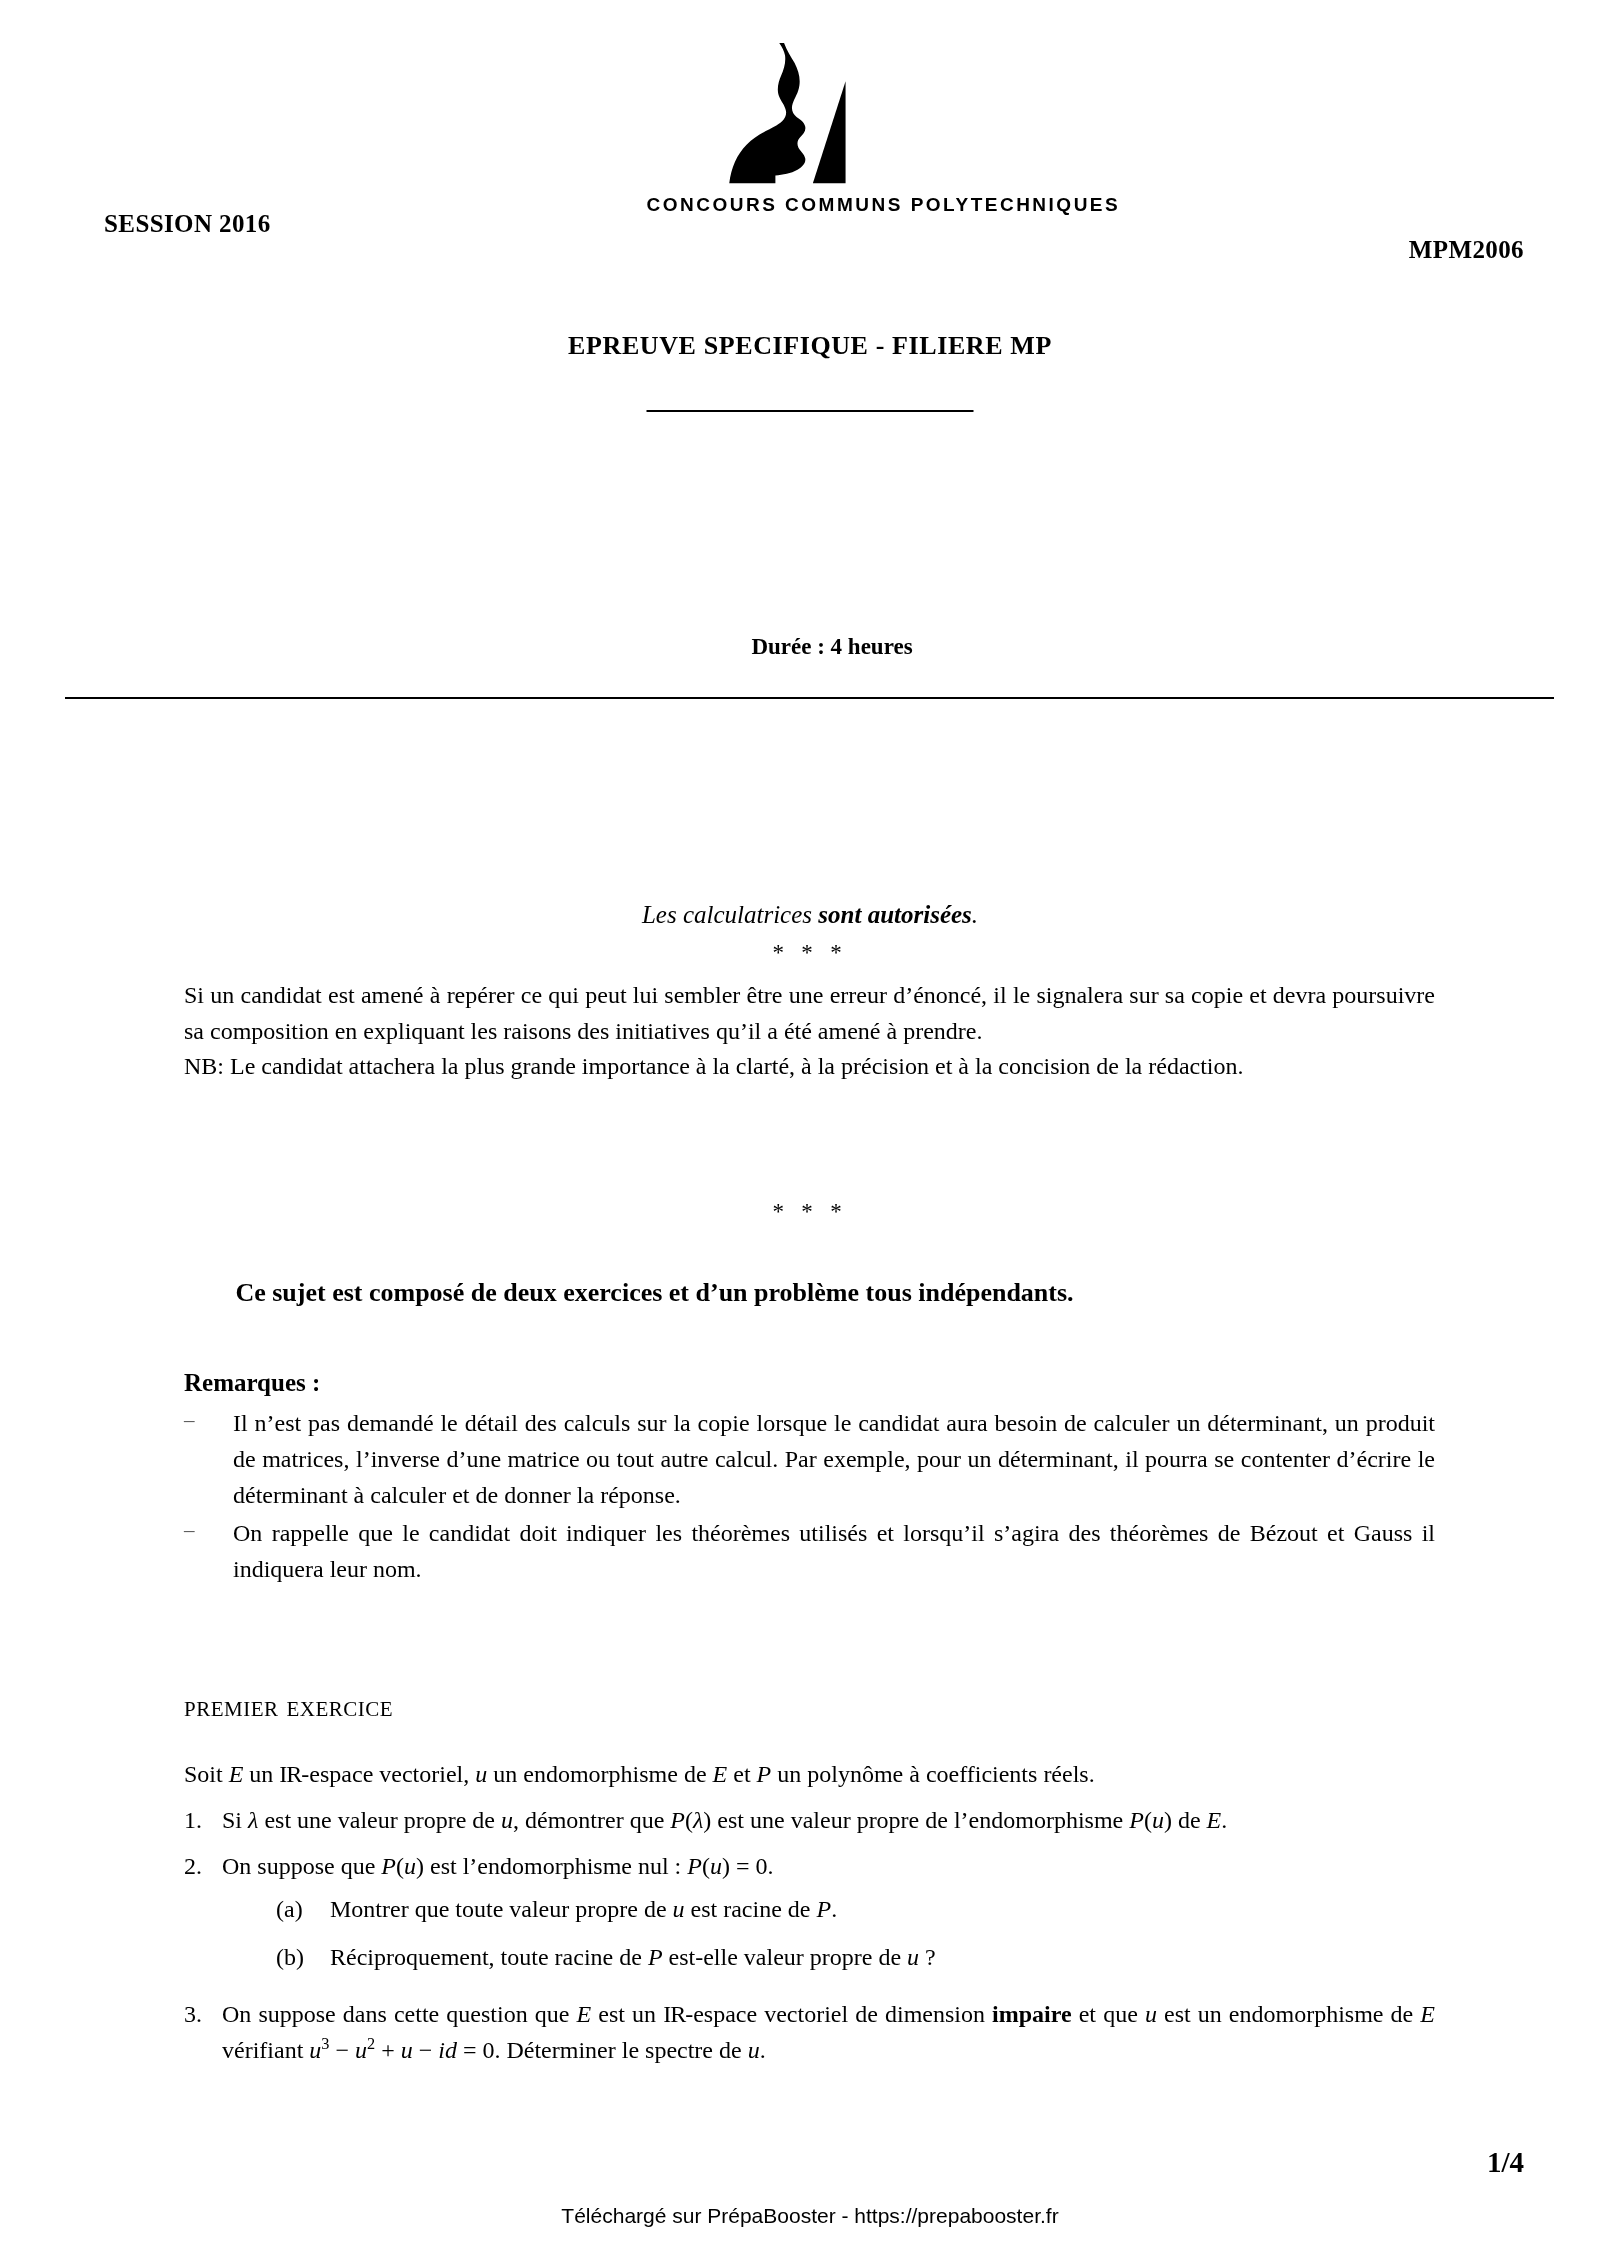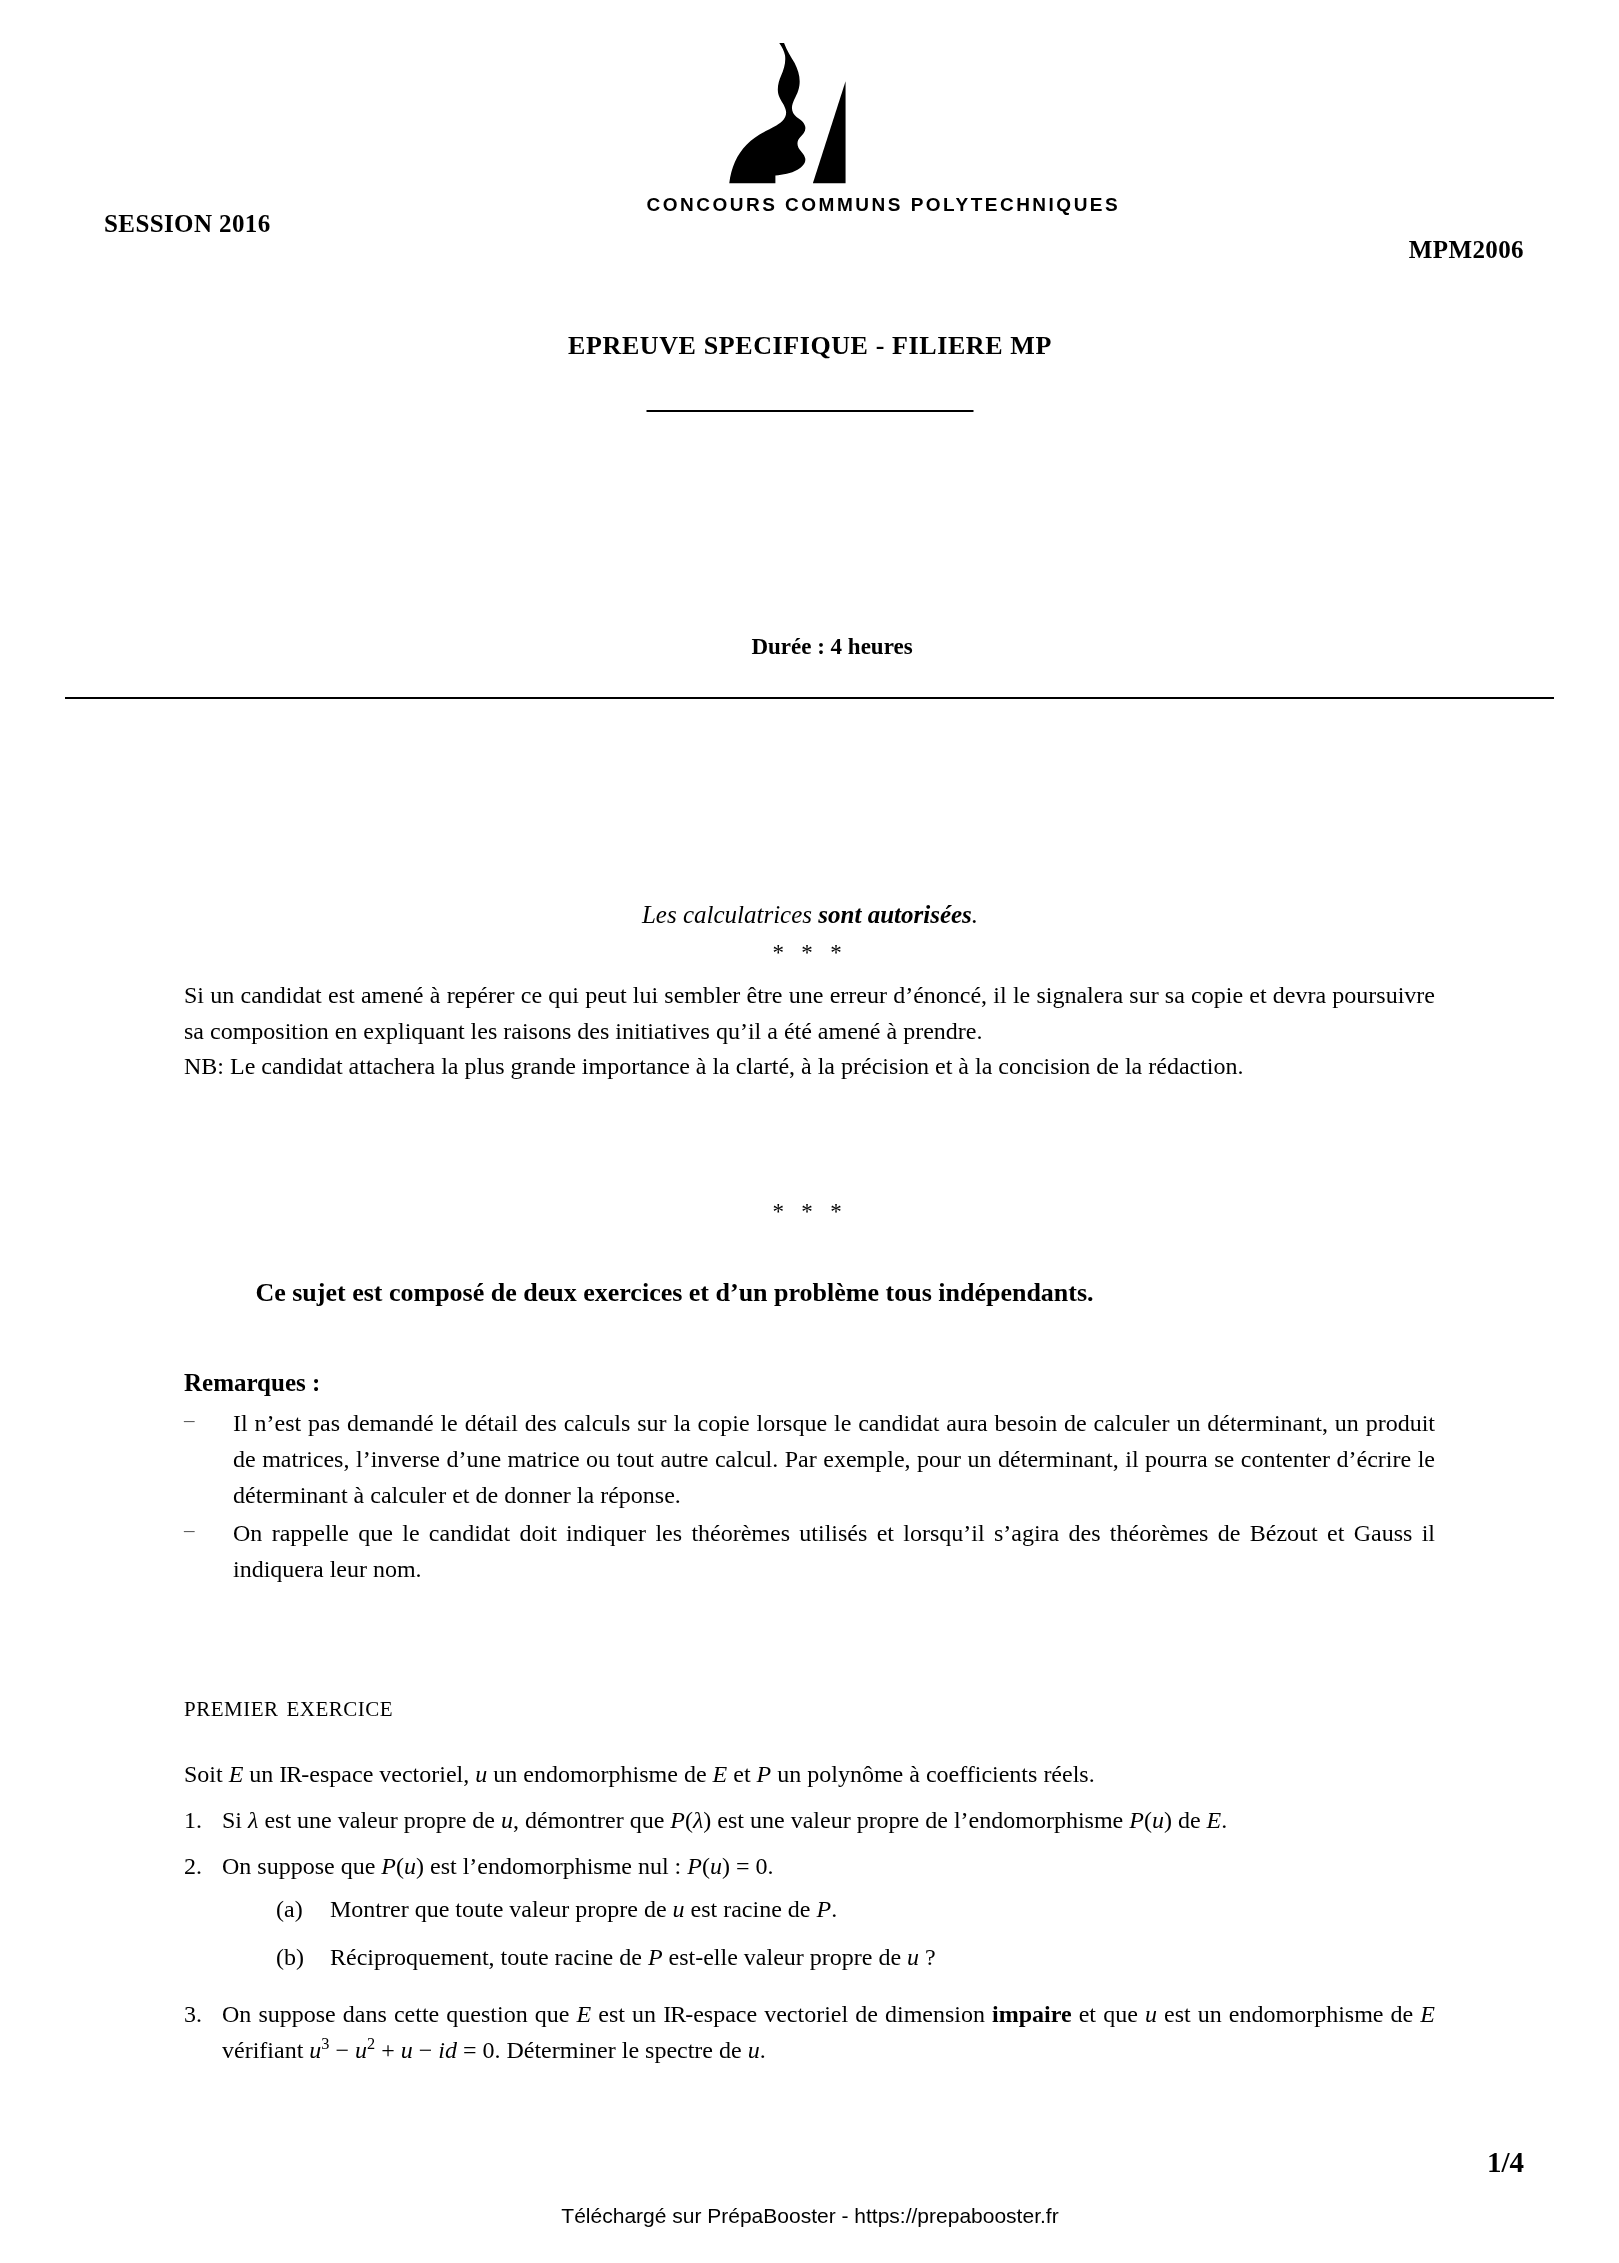--- a/index.html
+++ b/index.html
@@ -169,21 +169,20 @@
   }
 
   .sujet-line {
     position: absolute;
     top: 1278px;
     left: 0;
     width: 1309px;
     text-align: center;
     font-size: 26px;
     font-weight: bold;
-    margin-left: 20px;
   }
 
   .remarques-head {
     position: absolute;
     top: 1369px;
     left: 184px;
     font-size: 25px;
     font-weight: bold;
   }
   .remarques-list {

